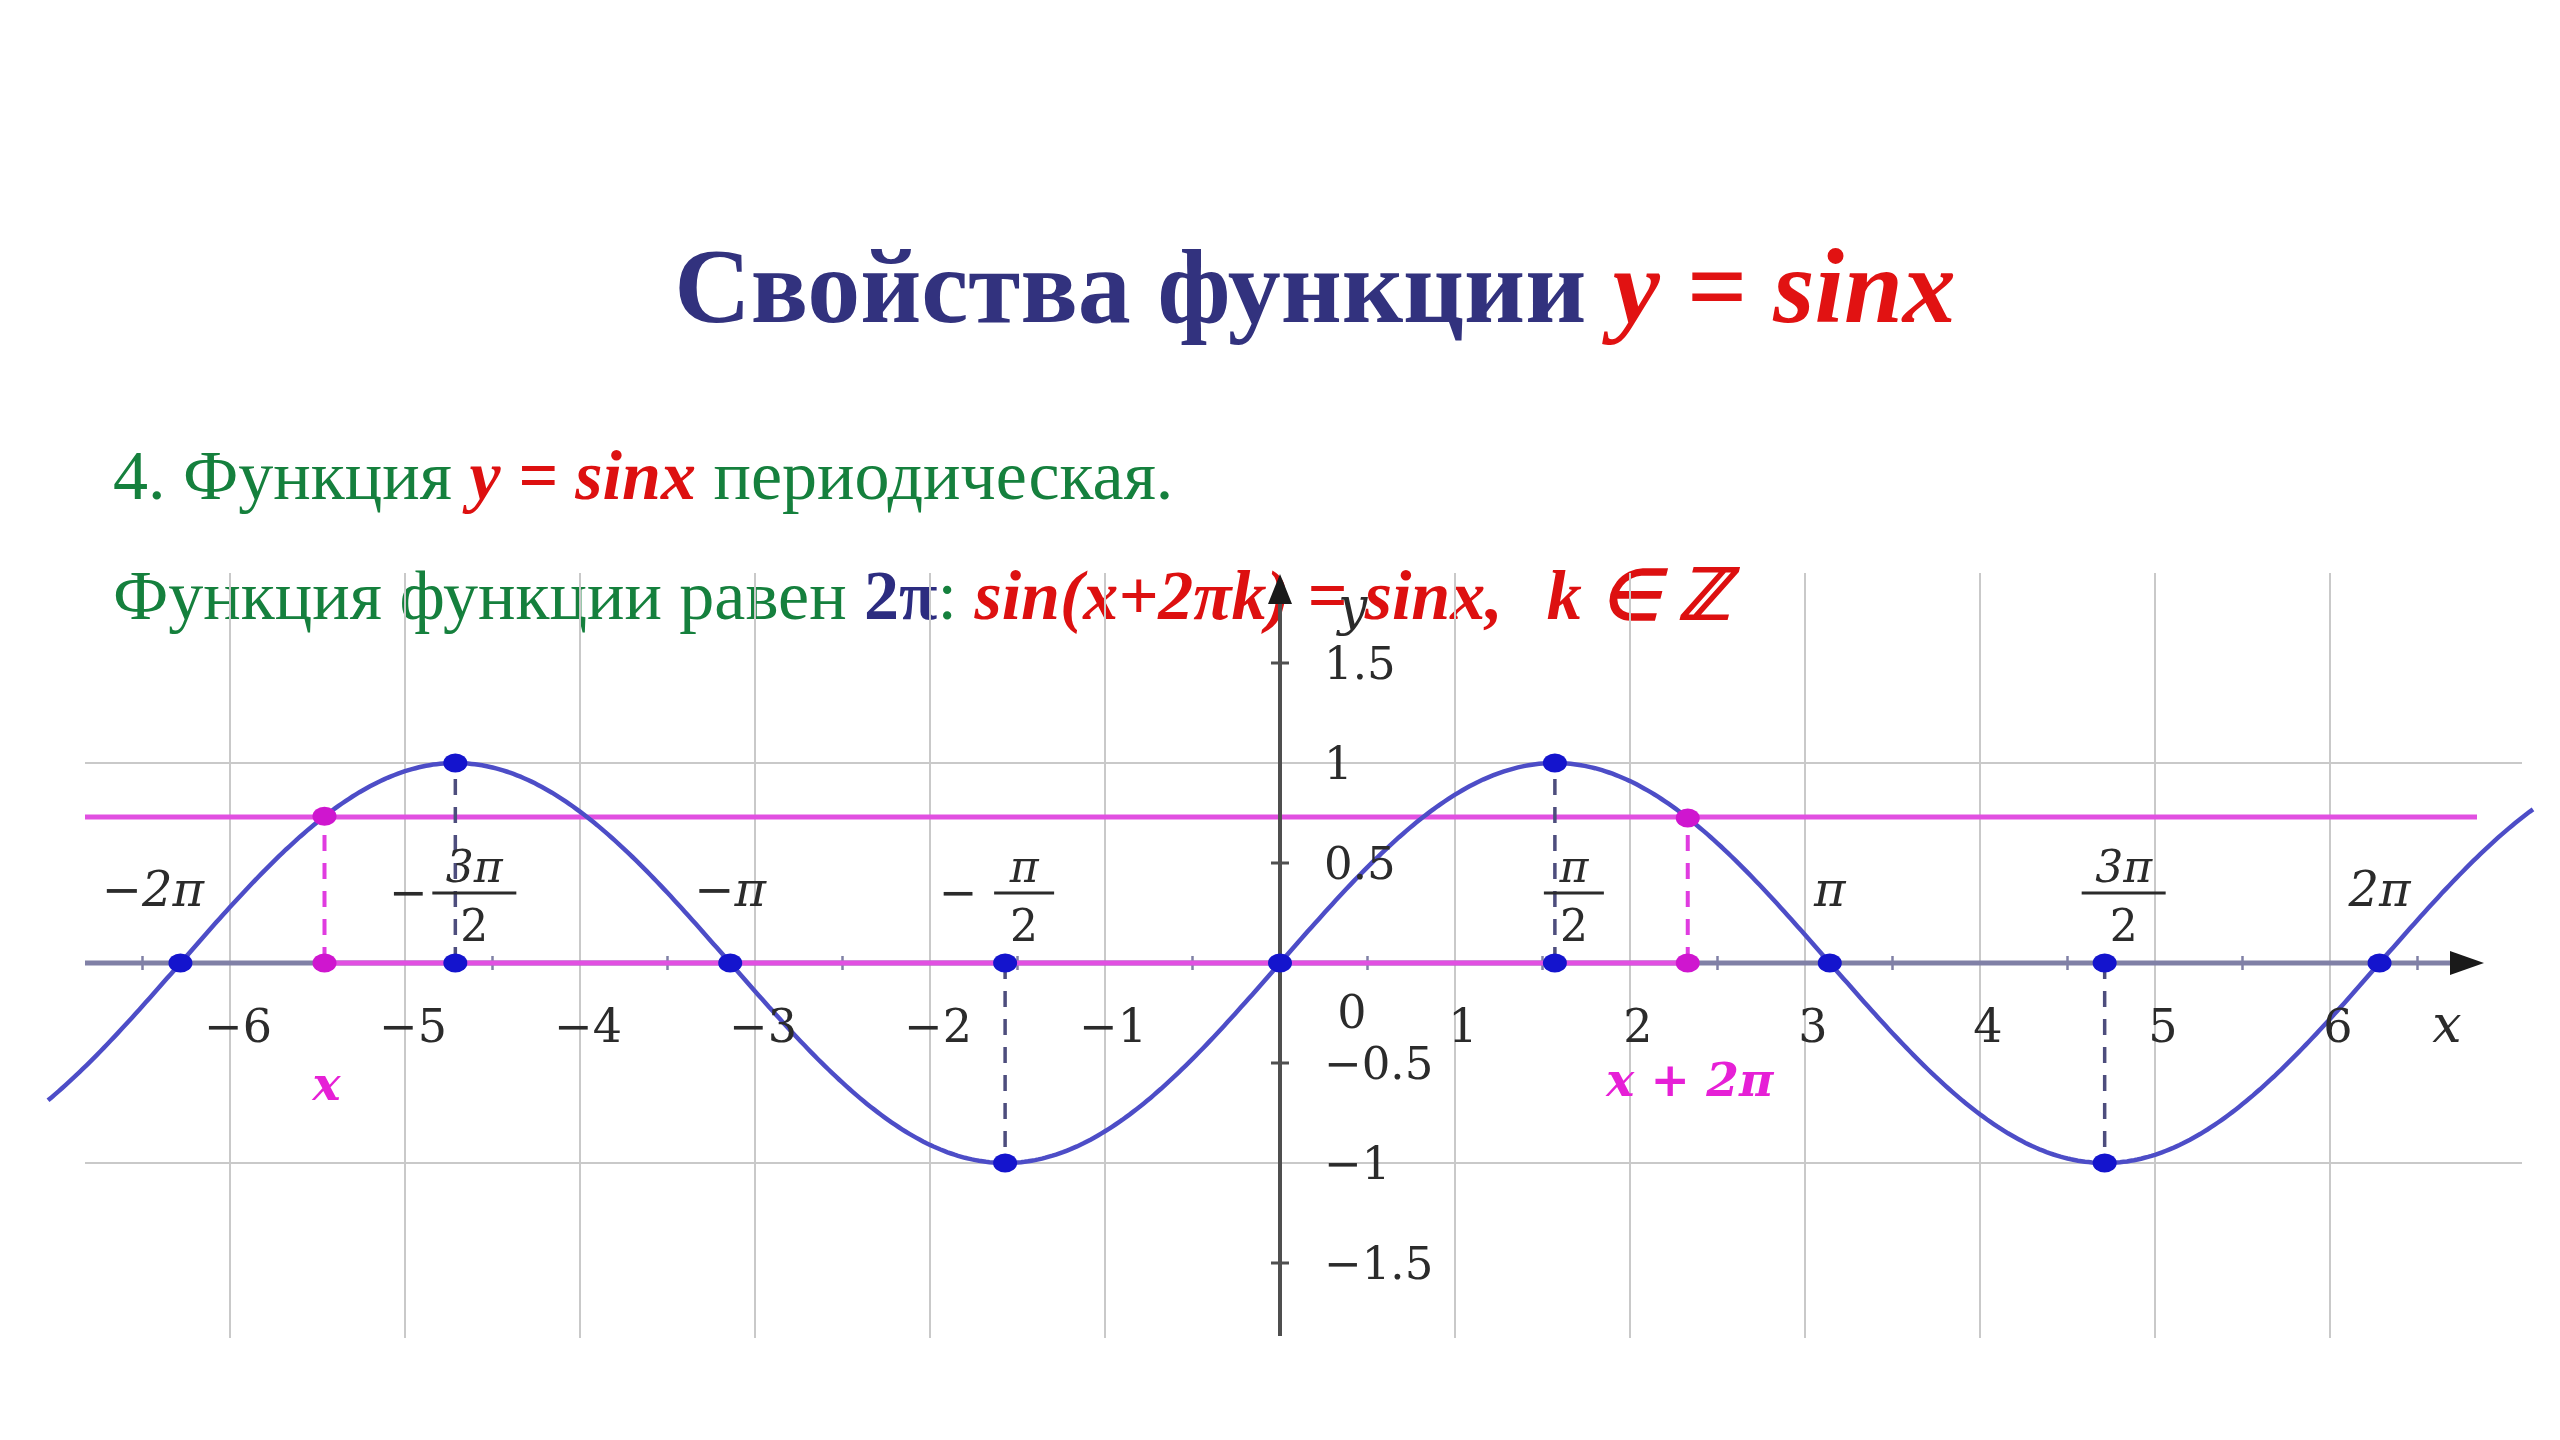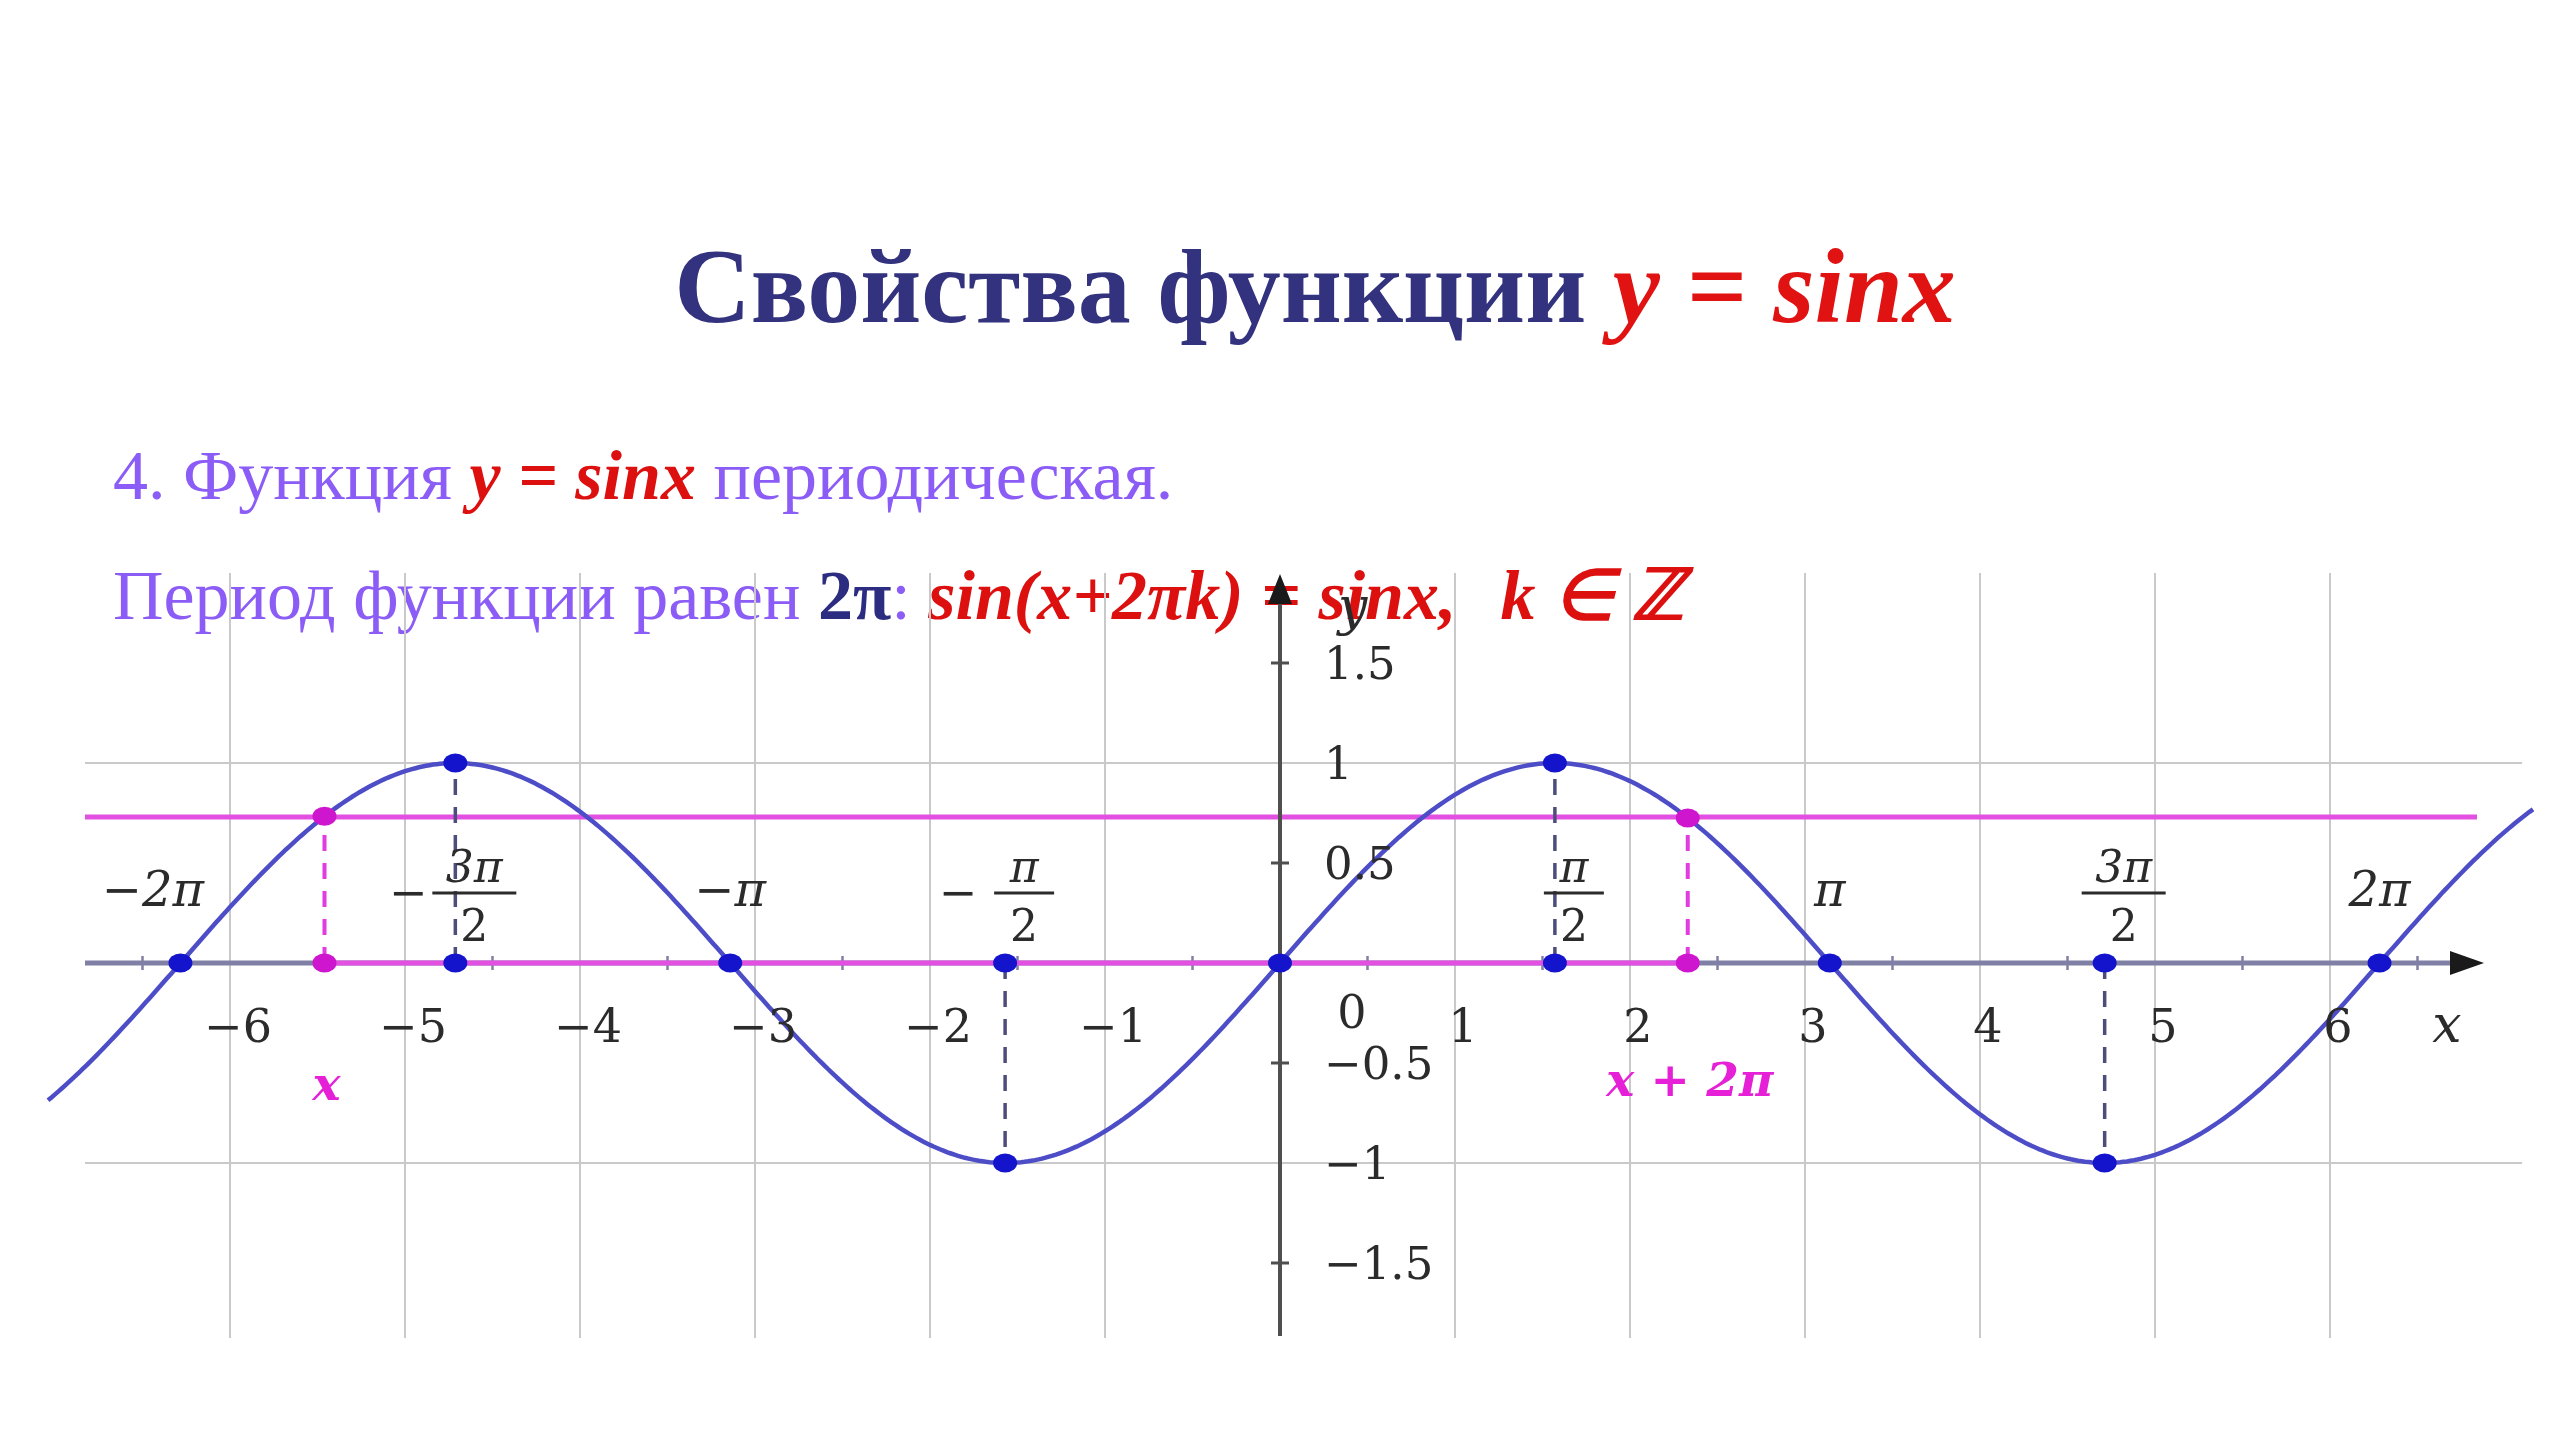--- a/index.html
+++ b/index.html
@@ -5,36 +5,36 @@
   html,body{margin:0;padding:0;background:#ffffff;}
   .slide{position:relative;width:2560px;height:1440px;background:#ffffff;overflow:hidden;
          font-family:"Liberation Serif", serif;text-decoration:underline;}
   .title{position:absolute;left:70px;right:0;top:158px;text-align:center;
          font-size:106px;line-height:1.1;white-space:nowrap;}
   .t-navy{color:#32327e;}
   .t-red{color:#e11212;font-weight:bold;font-style:italic;}
   .stmt{position:absolute;left:113px;font-size:70px;line-height:1.15;white-space:nowrap;}
   .stmt.l1{top:366px;}
   .stmt.l2{top:486px;}
-  .navy{color:#8b5cf6;}
+  .navy{color:#15803d;}
   .navy-b{color:#2c2c80;font-weight:bold;}
   .red-f{color:#dd1010;font-weight:bold;font-style:italic;}
   .cond{margin-left:44px;}
   .graph-svg{position:absolute;left:0;top:0;width:2560px;height:1440px;}
 </style>
 </head>
 <body>
 
 <div class="slide">
 
   <h1 class="title"><span class="t-navy">Свойства функции </span><span class="t-red">y = sinx</span></h1>
 
   <p class="stmt l1"><span class="navy">4. Функция </span><span class="red-f">y = sinx</span><span class="navy"> периодическая.</span></p>
 
-  <p class="stmt l2"><span class="navy">Период функции равен </span><span class="navy-b">2π</span><span class="navy">: </span><span class="red-f">sin(x+2πk) = sinx,</span><span class="red-f cond">k ∈ ℤ</span></p>
+  <p class="stmt l2"><span class="navy">Функция функции равен </span><span class="navy-b">2π</span><span class="navy">: </span><span class="red-f">sin(x+2πk) = sinx,</span><span class="red-f cond">k ∈ ℤ</span></p>
 
   <svg class="graph-svg" viewBox="0 0 2560 1440" xmlns="http://www.w3.org/2000/svg">
       <line x1="230" y1="573" x2="230" y2="1338" stroke="#c9c9c9" stroke-width="2"></line>
       <line x1="405" y1="573" x2="405" y2="1338" stroke="#c9c9c9" stroke-width="2"></line>
       <line x1="580" y1="573" x2="580" y2="1338" stroke="#c9c9c9" stroke-width="2"></line>
       <line x1="755" y1="573" x2="755" y2="1338" stroke="#c9c9c9" stroke-width="2"></line>
       <line x1="930" y1="573" x2="930" y2="1338" stroke="#c9c9c9" stroke-width="2"></line>
       <line x1="1105" y1="573" x2="1105" y2="1338" stroke="#c9c9c9" stroke-width="2"></line>
       <line x1="1455" y1="573" x2="1455" y2="1338" stroke="#c9c9c9" stroke-width="2"></line>
       <line x1="1630" y1="573" x2="1630" y2="1338" stroke="#c9c9c9" stroke-width="2"></line>

